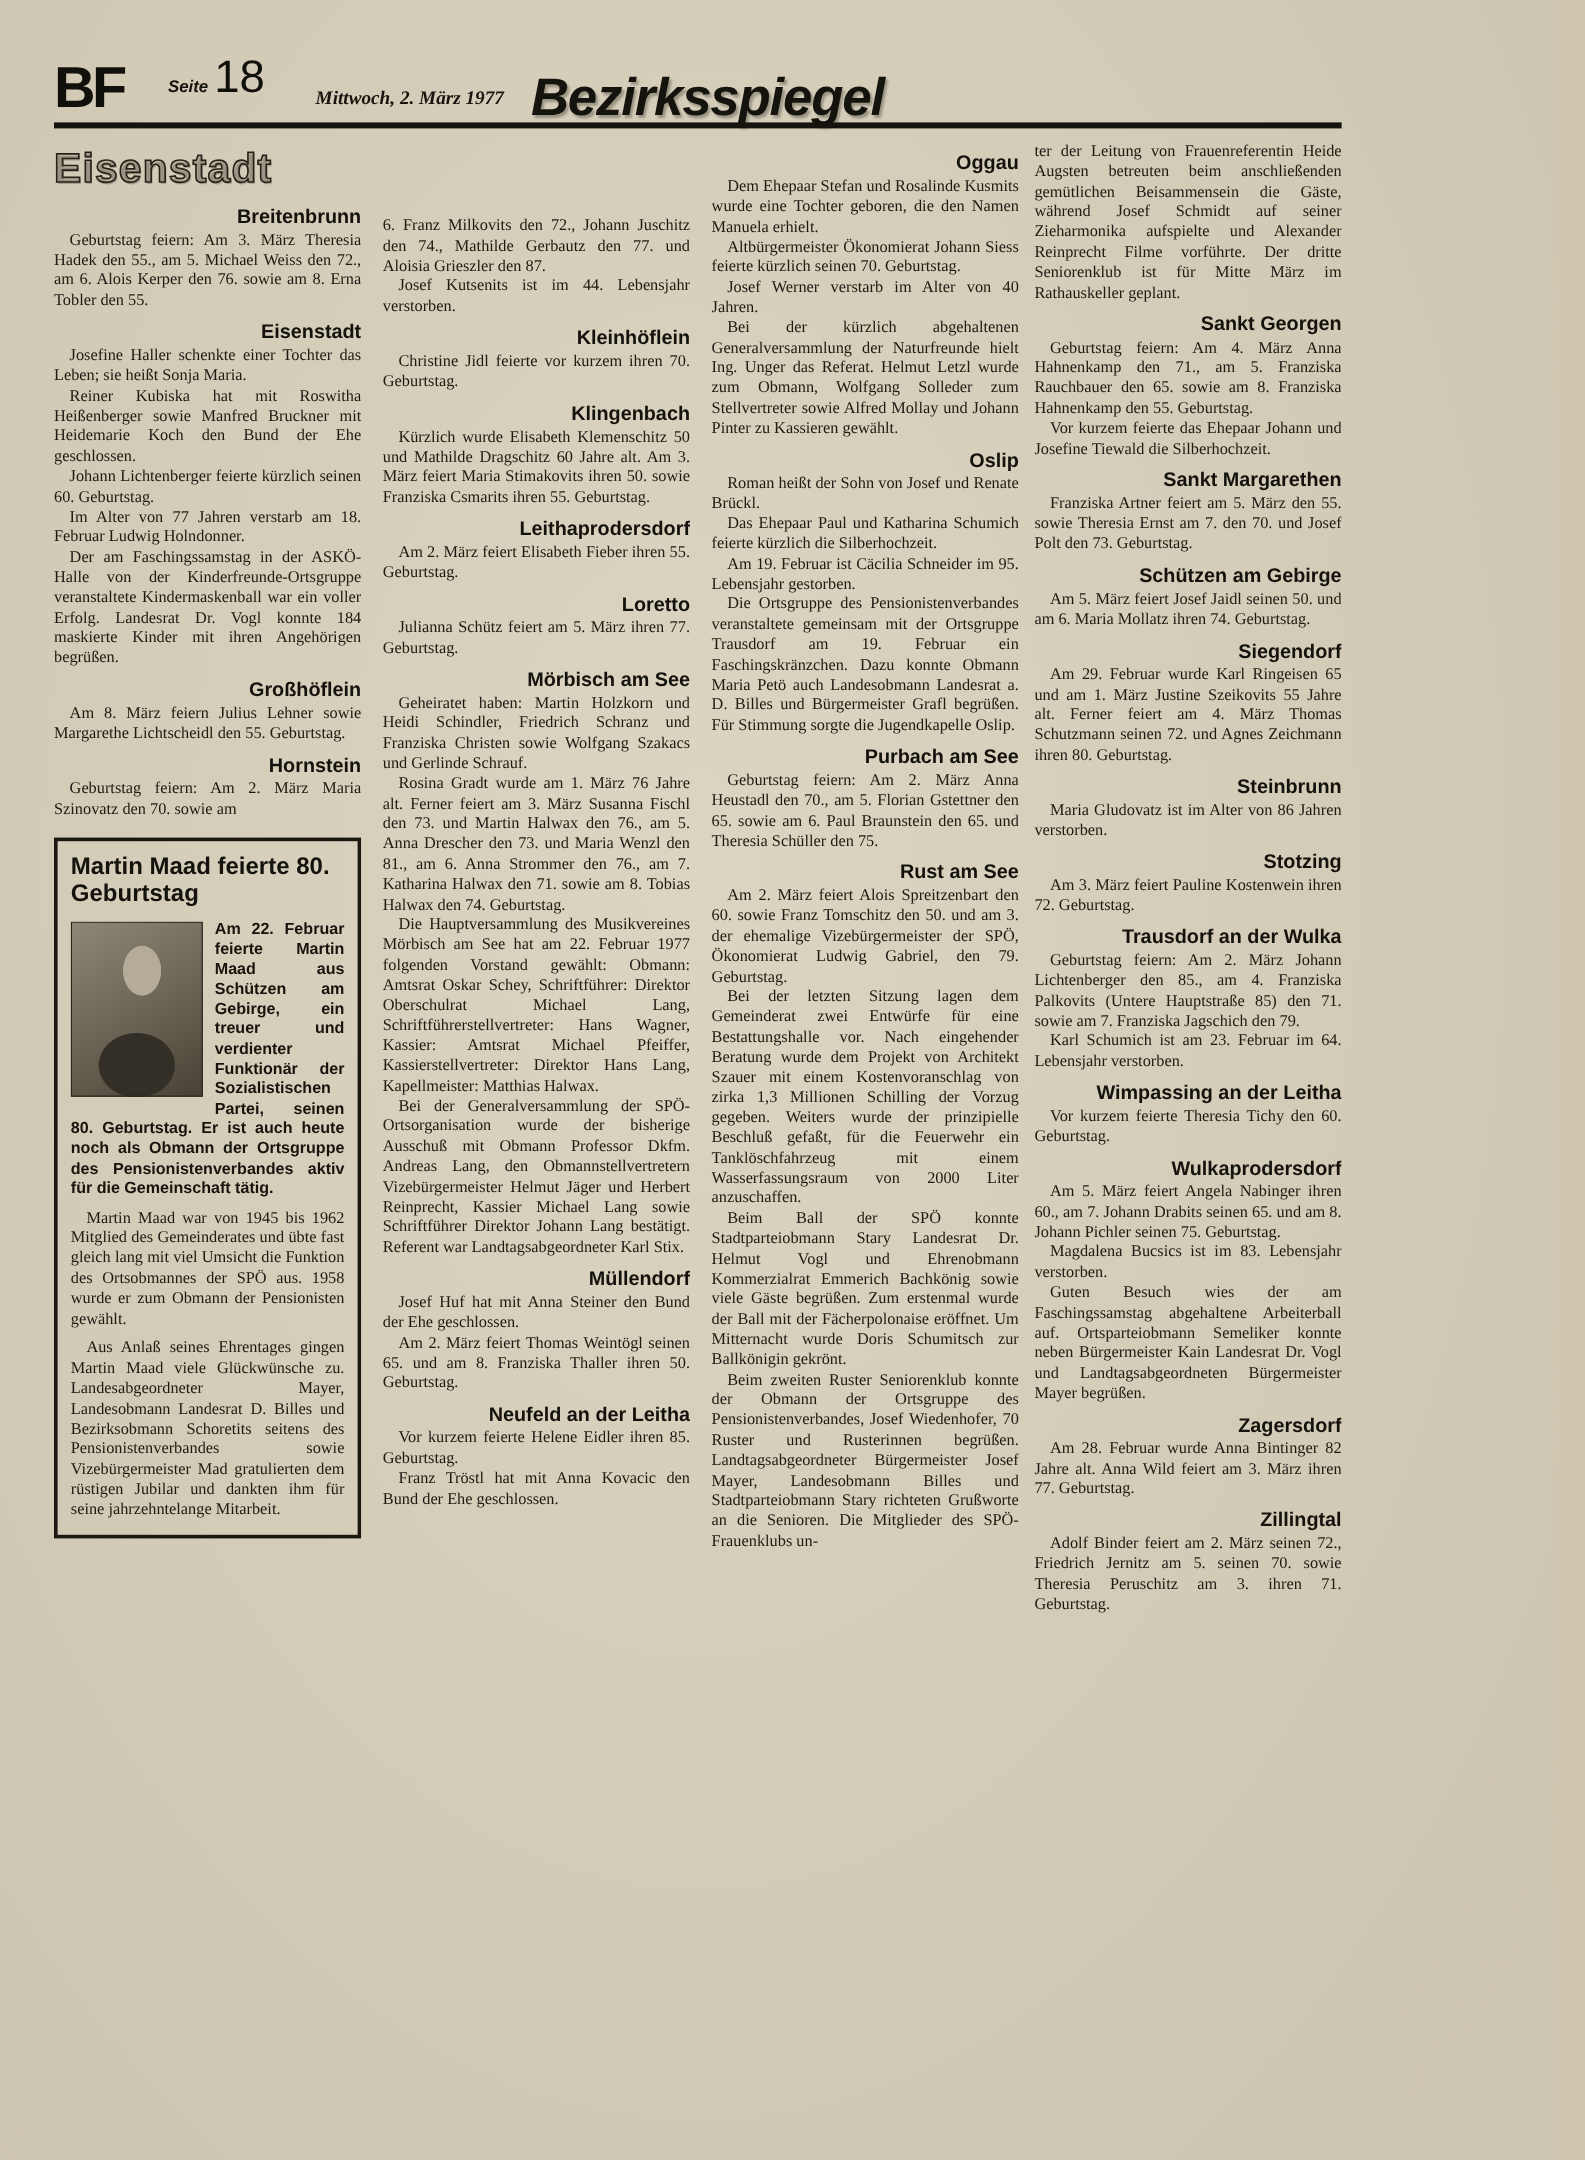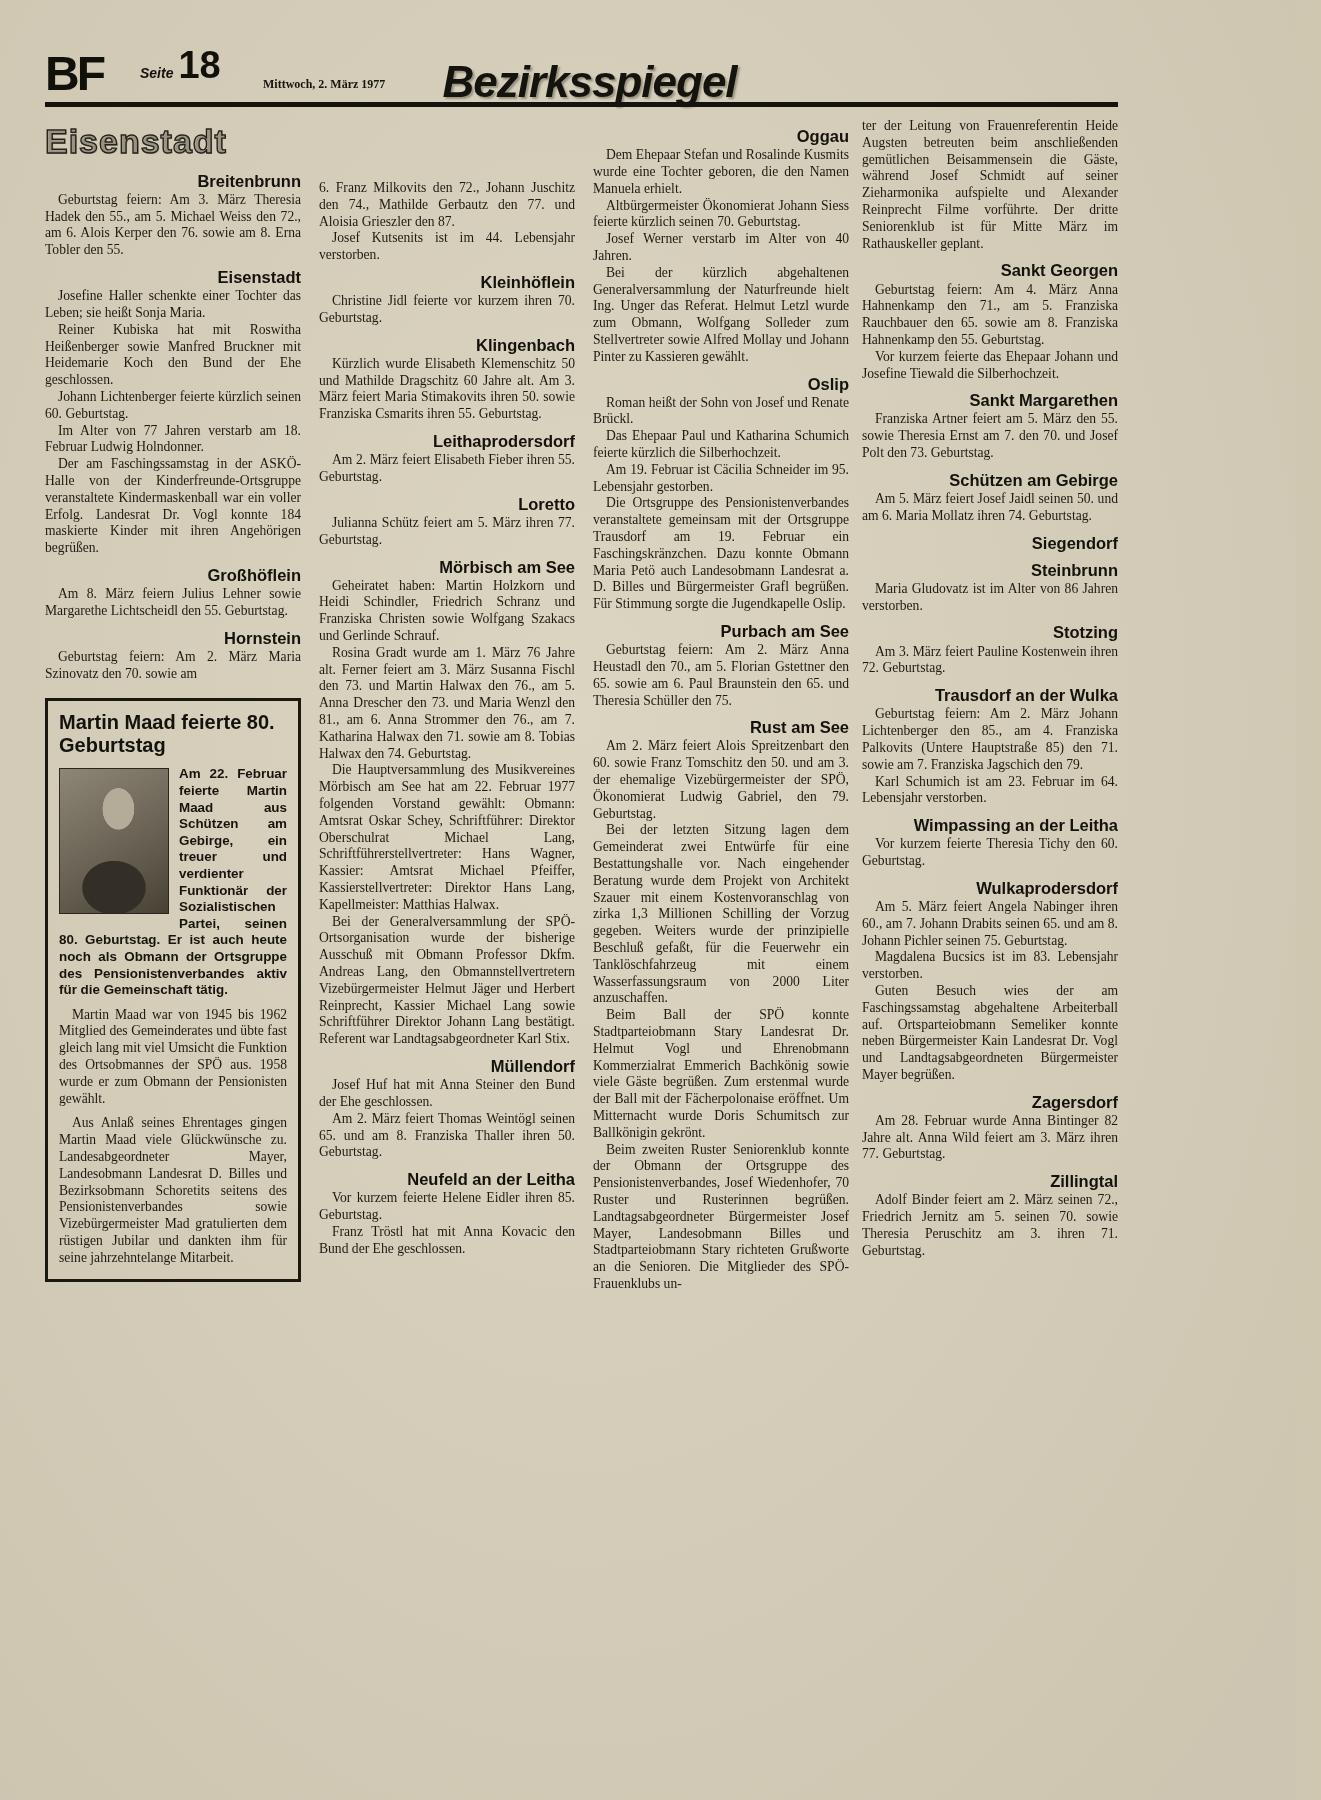--- a/index.html
+++ b/index.html
@@ -21,27 +21,27 @@
     position:absolute;left:0;bottom:2px;
     font-family:"Liberation Sans",sans-serif;font-weight:900;
     font-size:48px;line-height:1;letter-spacing:-3px;color:#12100b;
   }
   .pagenum{position:absolute;left:95px;bottom:16px;display:flex;align-items:baseline;gap:5px;}
   .pagenum .seite{
     font-family:"Liberation Sans",sans-serif;font-weight:bold;font-style:italic;
     font-size:14px;color:#14120c;
   }
   .pagenum .num{
-    font-family:"Liberation Sans",sans-serif;font-weight:700;
+    font-family:"Liberation Sans",sans-serif;font-weight:400;
     font-size:38px;line-height:1;color:#12100b;
   }
   .issue-date{
     position:absolute;left:218px;bottom:8px;
-    font-family:"Liberation Serif",serif;font-weight:bold;
-    font-size:12px;color:#17140e;
+    font-family:"Liberation Serif",serif;font-weight:bold;font-style:italic;
+    font-size:16px;color:#17140e;
   }
   .paper-title{
     position:absolute;left:16px;right:0;bottom:-4px;text-align:center;
     font-family:"Liberation Sans",sans-serif;font-weight:900;font-style:italic;
     font-size:44px;line-height:1;letter-spacing:-1px;color:#15130d;
     text-shadow:2px 2px 2px rgba(40,36,26,0.35);
   }
   .head-rule{position:absolute;left:45px;top:102px;width:1073px;height:5px;background:#15130e;}
   
   .col{position:absolute;top:118px;width:256px;height:1672px;overflow:hidden;}
@@ -188,20 +188,21 @@
     <div class="col-blocks">
         <p class="body-para nodent">ter der Leitung von Frauenreferentin Heide Augsten betreuten beim anschließenden gemütlichen Beisammensein die Gäste, während Josef Schmidt auf seiner Zieharmonika aufspielte und Alexander Reinprecht Filme vorführte. Der dritte Seniorenklub ist für Mitte März im Rathauskeller geplant.</p>
         <h3 class="sec-head">Sankt Georgen</h3>
         <p class="body-para">Geburtstag feiern: Am 4. März Anna Hahnenkamp den 71., am 5. Franziska Rauchbauer den 65. sowie am 8. Franziska Hahnenkamp den 55. Geburtstag.</p>
         <p class="body-para">Vor kurzem feierte das Ehepaar Johann und Josefine Tiewald die Silberhochzeit.</p>
         <h3 class="sec-head">Sankt Margarethen</h3>
         <p class="body-para">Franziska Artner feiert am 5. März den 55. sowie Theresia Ernst am 7. den 70. und Josef Polt den 73. Geburtstag.</p>
         <h3 class="sec-head">Schützen am Gebirge</h3>
         <p class="body-para">Am 5. März feiert Josef Jaidl seinen 50. und am 6. Maria Mollatz ihren 74. Geburtstag.</p>
         <h3 class="sec-head">Siegendorf</h3>
+        <p class="body-para">Am 29. Februar wurde Karl Ringeisen 65 und am 1. März Justine Szeikovits 55 Jahre alt. Ferner feiert am 4. März Thomas Schutzmann seinen 72. und Agnes Zeichmann ihren 80. Geburtstag.</p>
         <h3 class="sec-head">Steinbrunn</h3>
         <p class="body-para">Maria Gludovatz ist im Alter von 86 Jahren verstorben.</p>
         <h3 class="sec-head">Stotzing</h3>
         <p class="body-para">Am 3. März feiert Pauline Kostenwein ihren 72. Geburtstag.</p>
         <h3 class="sec-head">Trausdorf an der Wulka</h3>
         <p class="body-para">Geburtstag feiern: Am 2. März Johann Lichtenberger den 85., am 4. Franziska Palkovits (Untere Hauptstraße 85) den 71. sowie am 7. Franziska Jagschich den 79.</p>
         <p class="body-para">Karl Schumich ist am 23. Februar im 64. Lebensjahr verstorben.</p>
         <h3 class="sec-head">Wimpassing an der Leitha</h3>
         <p class="body-para">Vor kurzem feierte Theresia Tichy den 60. Geburtstag.</p>
         <h3 class="sec-head">Wulkaprodersdorf</h3>

